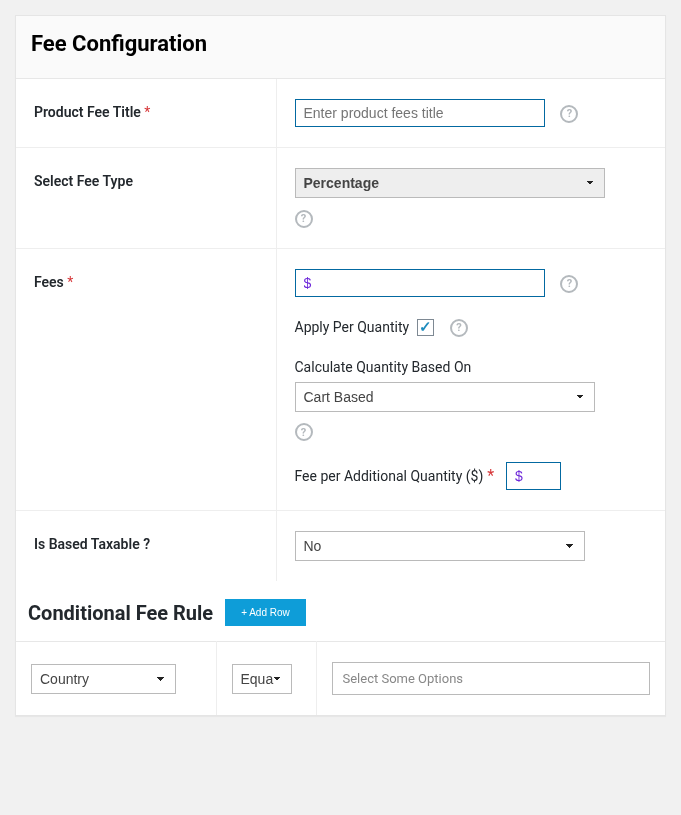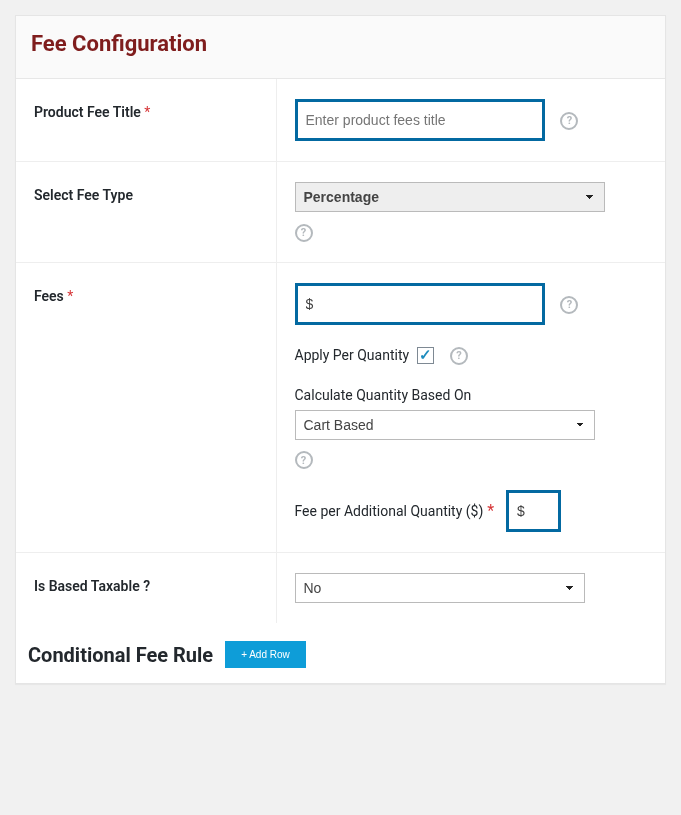--- a/index.html
+++ b/index.html
@@ -20,21 +20,21 @@
       box-shadow: 0 1px 1px rgba(0,0,0,.04);
     }
     .panel-heading {
       padding: 15px 15px 22px 15px;
       background: #fafafa;
       border-bottom: 1px solid #e7e7e7;
     }
     .panel-heading h2 {
       font-size: 22px;
       font-weight: 700;
-      color: #7f1d1d;
+      color: #000000;
     }
     table.form-table {
       width: 100%;
       border-collapse: collapse;
     }
     table.form-table tr {
       border-bottom: 1px solid #eee;
     }
     table.form-table tr:last-child {
       border-bottom: none;
@@ -52,25 +52,25 @@
     table.form-table td {
       padding: 20px 18px;
       vertical-align: top;
     }
     .required {
       color: #d63638;
       font-weight: normal;
     }
     input[type="text"] {
       padding: 4px 8px;
-      border: 3px solid #0369a1;
+      border: 1px solid #0369a1;
       font-size: 14px;
-      height: 42px;
-      background: #fff;
-      color: #404040;
+      height: 28px;
+      background: #fff;
+      color: #6d28d9;
     }
     .input-title {
       width: 250px;
     }
     .input-fees {
       width: 250px;
     }
     .input-small {
       width: 55px;
     }
@@ -311,13 +311,32 @@
       </td>
     </tr>
   </tbody>
     </table>
 
   <div class="cond-header">
     <h2>Conditional Fee Rule</h2>
     <button class="btn-add">+ Add Row</button>
   </div>
 
+  <table class="cond-table">
+    <tbody>
+        <tr>
+      <td style="width:200px;">
+        <select class="cond-select1">
+          <option>Country</option>
+        </select>
+      </td>
+      <td style="width:100px;">
+        <select class="cond-select2">
+          <option>Equa</option>
+        </select>
+      </td>
+      <td>
+        <div class="multiselect-box">Select Some Options</div>
+      </td>
+    </tr>
+  </tbody>
+    </table>
 </div>
 
 </body></html>

